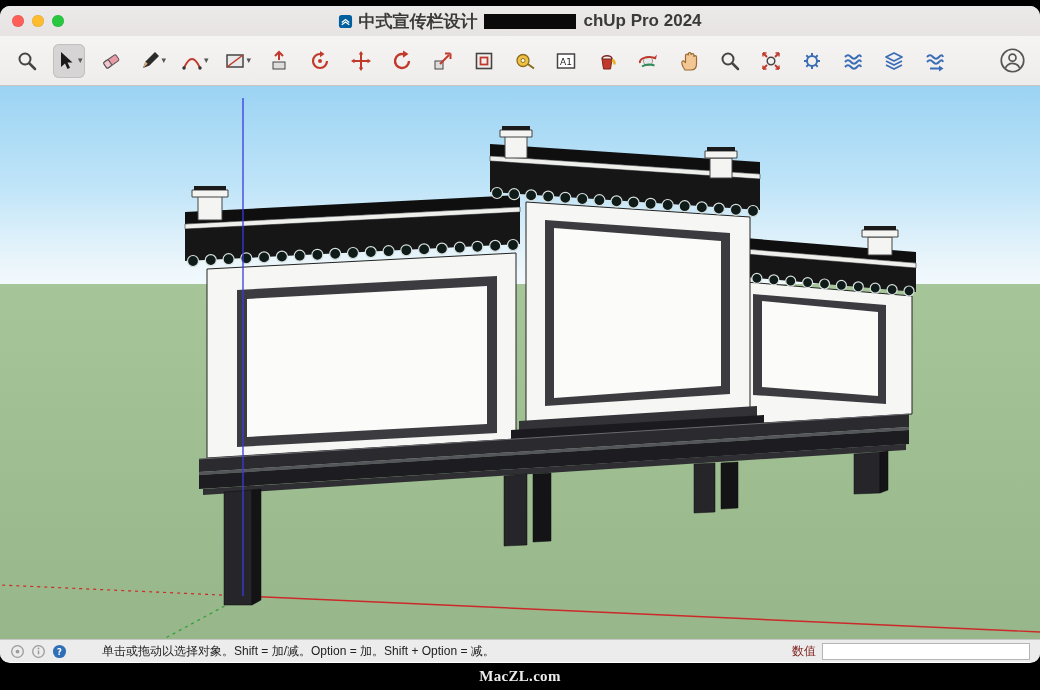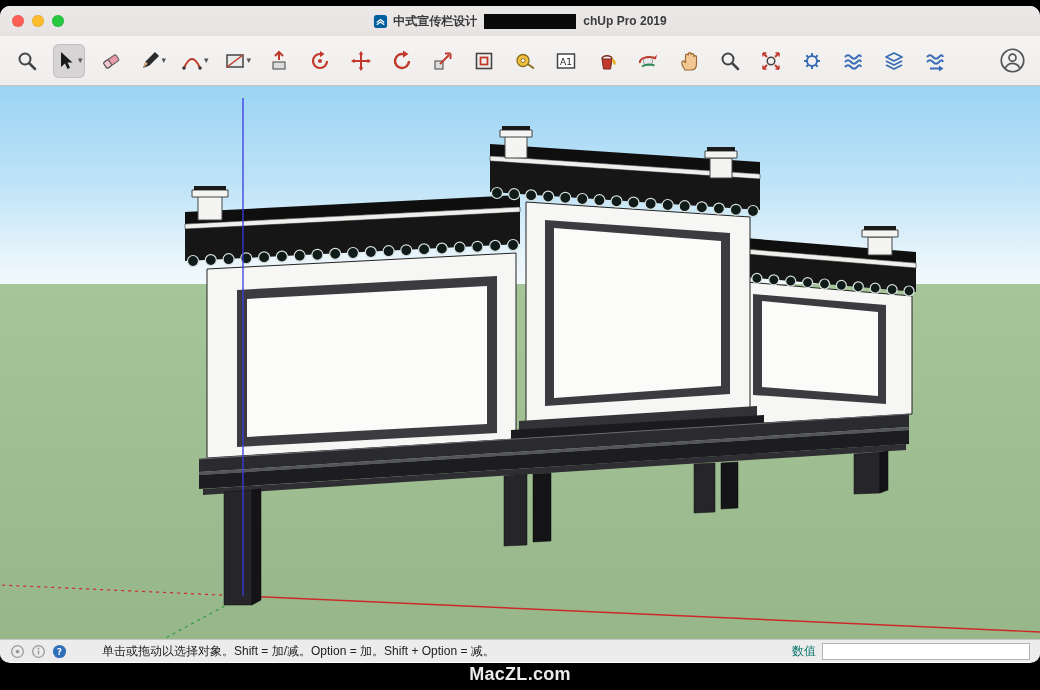--- a/index.html
+++ b/index.html
@@ -13,21 +13,21 @@
     box-shadow:0 0 0 1px rgba(0,0,0,.35),0 12px 30px rgba(0,0,0,.5);
   }
   
   .titlebar{
     height:30px;background:linear-gradient(#eceae9,#e6e3e2);
     position:relative;display:flex;align-items:center;justify-content:center;
   }
   .traffic{position:absolute;left:12px;top:0;height:30px;display:flex;align-items:center;gap:8px;}
   .tl{width:12px;height:12px;border-radius:50%;display:inline-block;box-shadow:inset 0 0 1px rgba(0,0,0,.3);}
   .tl.red{background:#ff5f57;} .tl.yellow{background:#febc2e;} .tl.green{background:#28c840;}
-  .title{display:flex;align-items:center;gap:5px;font-size:12px;font-weight:bold;color:#3a3a3a;}
+  .title{display:flex;align-items:center;gap:5px;font-size:17px;font-weight:bold;color:#3a3a3a;}
   .appicon svg{width:15px;height:15px;display:block;}
   .redact{display:inline-block;width:92px;height:15px;background:#0a0a0a;margin:0 2px;}
   
   .toolbar{
     height:50px;background:linear-gradient(#f6f4f3,#efedec);
     border-bottom:1px solid #c7c5c4;display:flex;align-items:center;
     padding:0 12px;box-sizing:border-box;
   }
   .tools{display:flex;align-items:center;gap:11px;}
   .tool{
@@ -45,29 +45,29 @@
   
   .statusbar{
     height:23px;background:#ececec;border-top:1px solid #c6c6c6;
     display:flex;align-items:center;padding:0 10px;box-sizing:border-box;gap:7px;
     font-size:12px;color:#222;
   }
   .sicons{display:flex;align-items:center;gap:6px;}
   .sicons span svg{width:15px;height:15px;display:block;}
   .hint{white-space:nowrap;margin-left:28px;}
   .measure-wrap{margin-left:auto;display:flex;align-items:center;gap:6px;}
-  .measure-label{color:#0f766e;}
+  .measure-label{color:#7f1d1d;}
   .measure{
     width:200px;height:15px;border:1px solid #b5b5b5;background:#fff;
     font-size:11px;padding:0 3px;outline:none;
   }
   
   .watermark{
     position:absolute;left:0;right:0;bottom:5px;text-align:center;
-    color:#ececec;font-weight:bold;font-size:18px;letter-spacing:.3px;
+    color:#ececec;font-weight:bold;font-size:15px;letter-spacing:.3px;font-family:Liberation Serif, serif;
   }
 </style>
 </head>
 <body>
 
 <div class="window">
 
   <div class="titlebar">
     <div class="traffic">
       <span class="tl red"></span>
@@ -76,21 +76,21 @@
     </div>
     <div class="title">
       <span class="appicon">
         <svg viewBox="0 0 16 16">
             <rect x="1" y="1" width="14" height="14" rx="3" fill="#005f9e"></rect>
             <path d="M4 9 L8 6 L12 9 M4 11.5 L8 8.5 L12 11.5" stroke="#fff" stroke-width="1.3" fill="none"></path>
           </svg>
       </span>
       <span>中式宣传栏设计</span>
       <span class="redact"></span>
-      <span>chUp Pro 2019</span>
+      <span>chUp Pro 2024</span>
     </div>
   </div>
 
   <div class="toolbar">
     <div class="tools">
         <div class="tool">
           <span class="ticon">
             <svg viewBox="0 0 22 22">
               <circle cx="9" cy="9" r="5.5" fill="none" stroke="#444" stroke-width="2"></circle>
               <line x1="13.5" y1="13.5" x2="19" y2="19" stroke="#444" stroke-width="2.5" stroke-linecap="round"></line>

